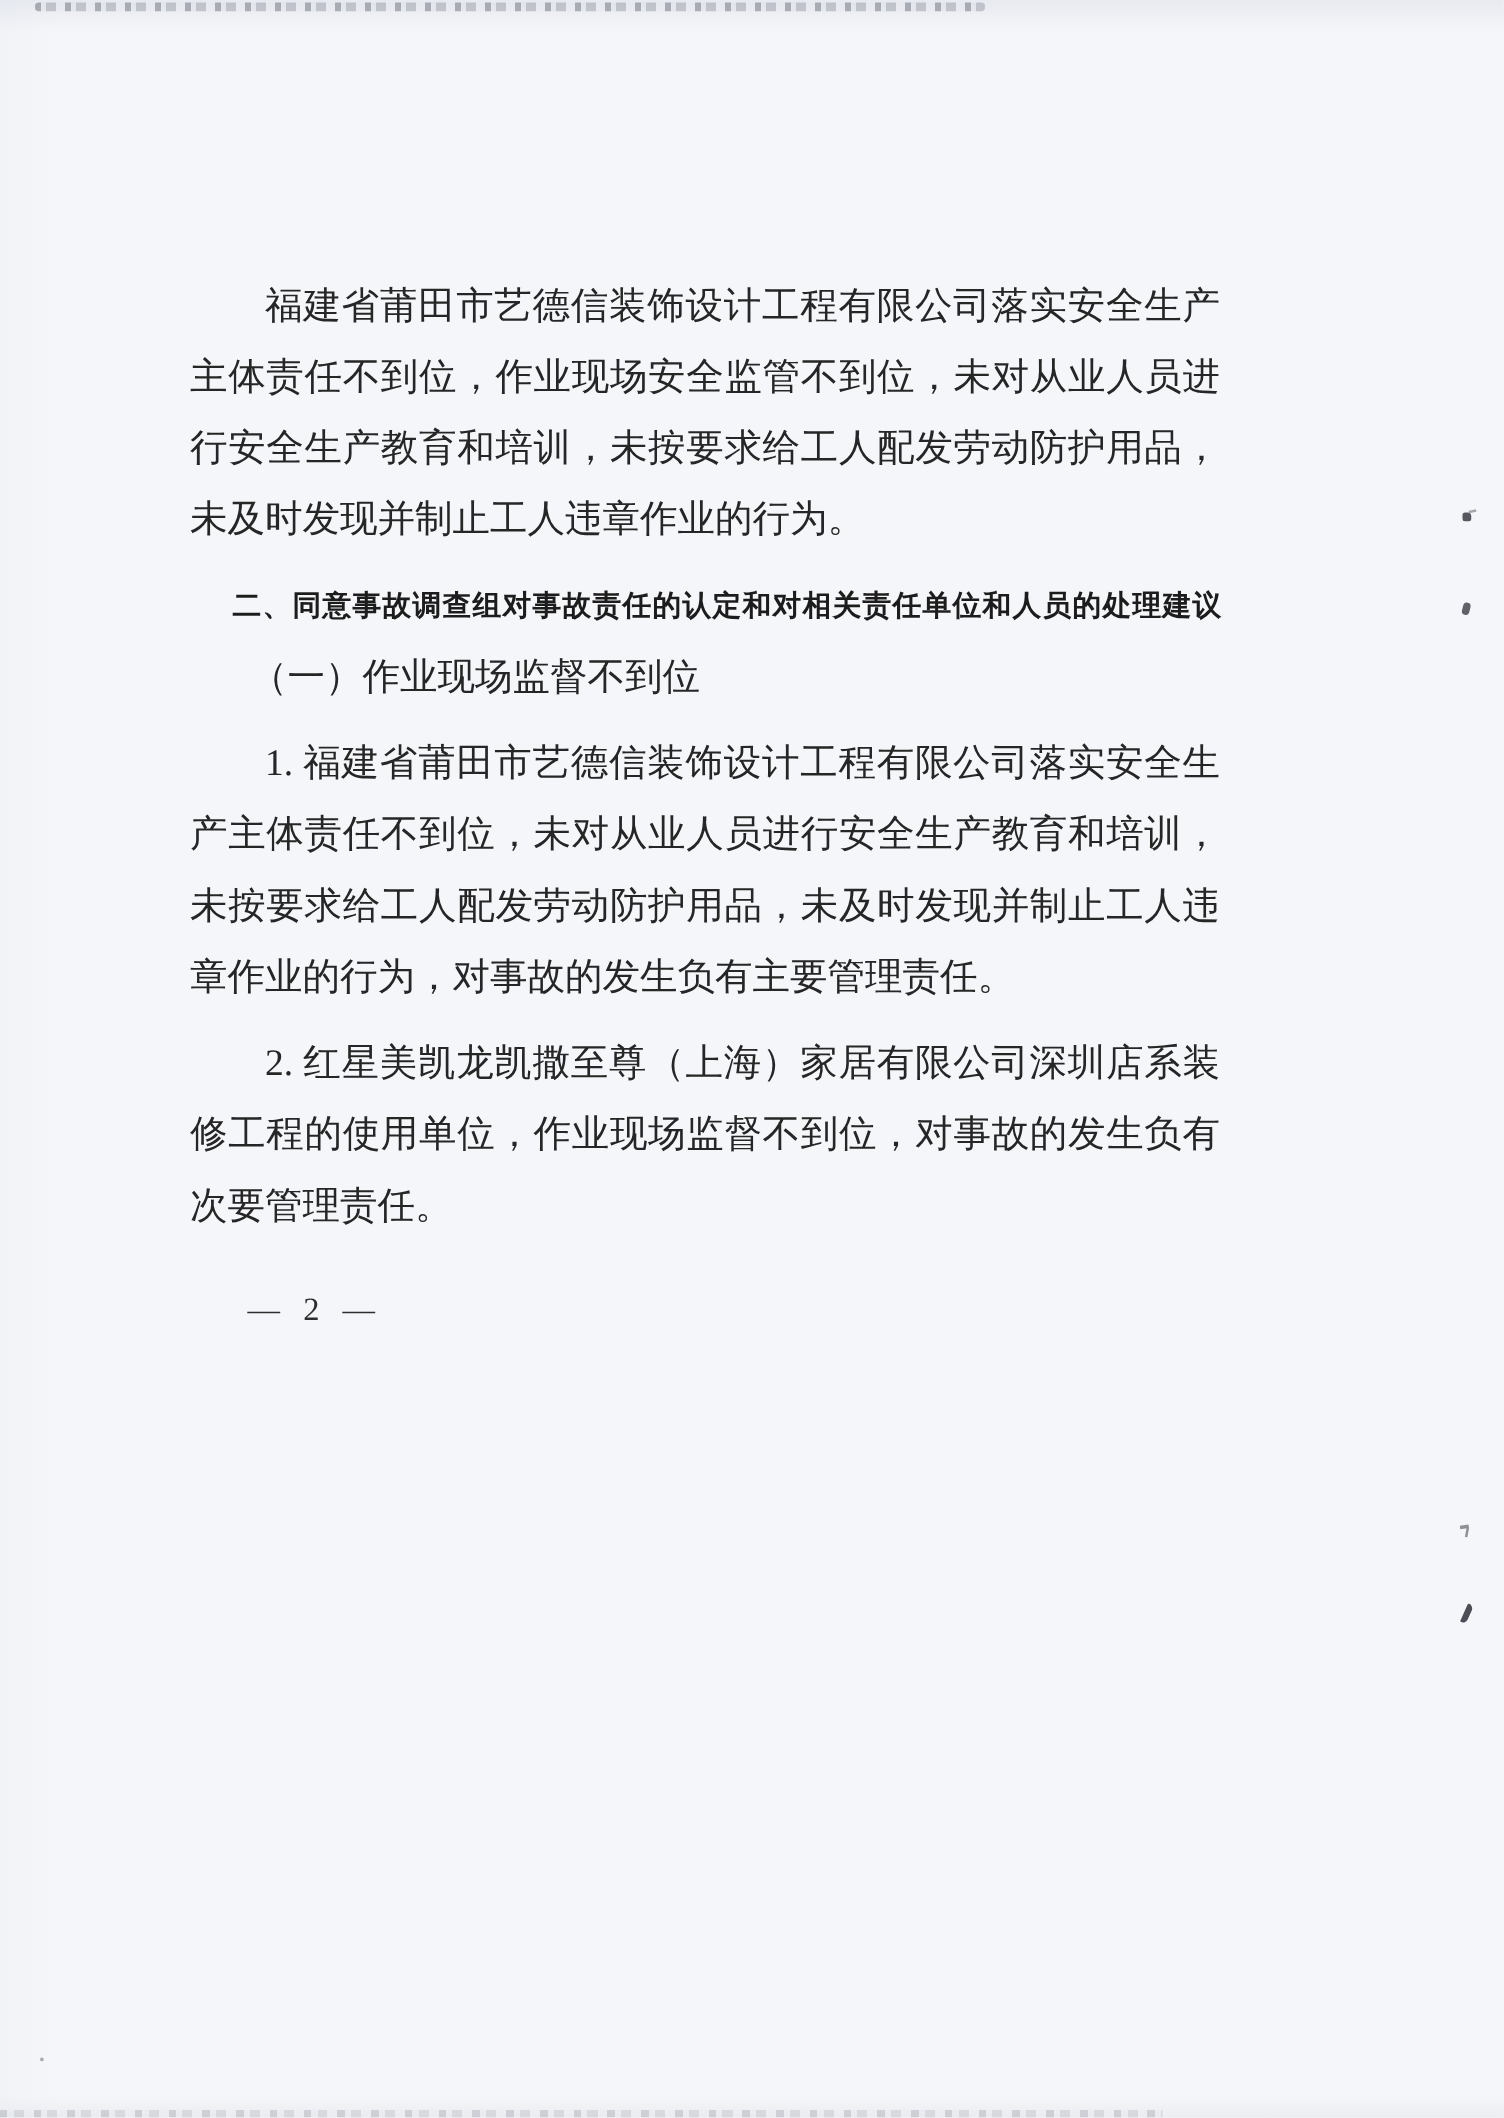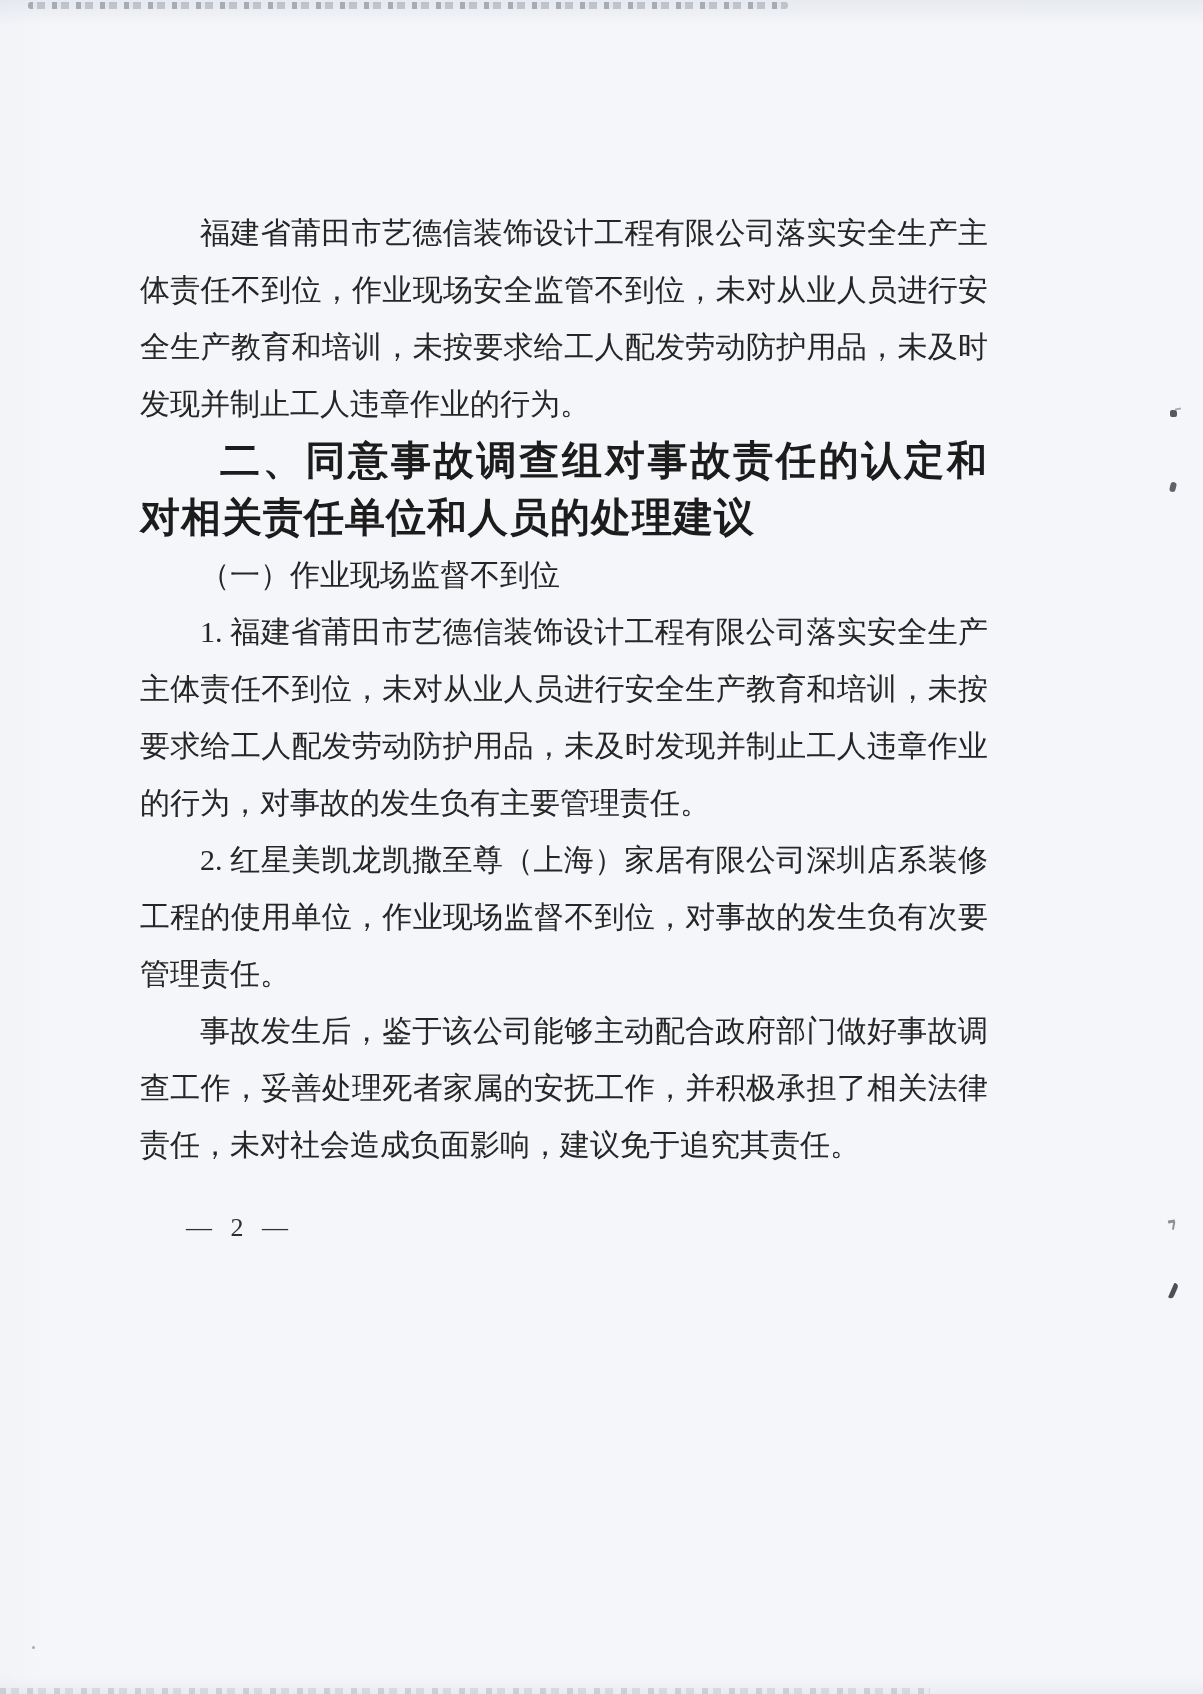--- a/index.html
+++ b/index.html
@@ -36,29 +36,29 @@
     position: absolute;
     left: 140px;
     top: 204px;
     width: 848px;
     color: #262626;
     font-size: 30px;
     line-height: 57px;
     text-align: justify;
   }
   .para {
-    margin: 0;
+    margin: 12px;
     text-indent: 2em;
   }
   .heading {
     margin: 0;
     text-indent: 2em;
     font-family: "Liberation Sans", "DejaVu Sans", sans-serif;
     font-weight: 700;
-    font-size: 40px;
+    font-size: 23px;
     color: #1c1c1c;
     letter-spacing: 1px;
   }
   .subheading {
     margin: 0;
     text-indent: 2em;
   }
   .page-number {
     margin-top: 26px;
     padding-left: 46px;
@@ -83,21 +83,20 @@
 <body>
 
 <div class="noise-top"></div>
 
 <div class="content">
   <p class="para">福建省莆田市艺德信装饰设计工程有限公司落实安全生产主体责任不到位，作业现场安全监管不到位，未对从业人员进行安全生产教育和培训，未按要求给工人配发劳动防护用品，未及时发现并制止工人违章作业的行为。</p>
   <p class="heading">二、同意事故调查组对事故责任的认定和对相关责任单位和人员的处理建议</p>
   <p class="subheading">（一）作业现场监督不到位</p>
   <p class="para">1. 福建省莆田市艺德信装饰设计工程有限公司落实安全生产主体责任不到位，未对从业人员进行安全生产教育和培训，未按要求给工人配发劳动防护用品，未及时发现并制止工人违章作业的行为，对事故的发生负有主要管理责任。</p>
   <p class="para">2. 红星美凯龙凯撒至尊（上海）家居有限公司深圳店系装修工程的使用单位，作业现场监督不到位，对事故的发生负有次要管理责任。</p>
-  <p class="para">事故发生后，鉴于该公司能够主动配合政府部门做好事故调查工作，妥善处理死者家属的安抚工作，并积极承担了相关法律责任，未对社会造成负面影响，建议免于追究其责任。</p>
   <p class="para page-number">— 2 —</p>
 </div>
 
 <span class="speck speck-1"></span>
 <span class="speck speck-2"></span>
 <span class="speck speck-3"></span>
 <span class="speck speck-4"></span>
 <span class="speck speck-5"></span>
 
 <div class="noise-bottom"></div>

